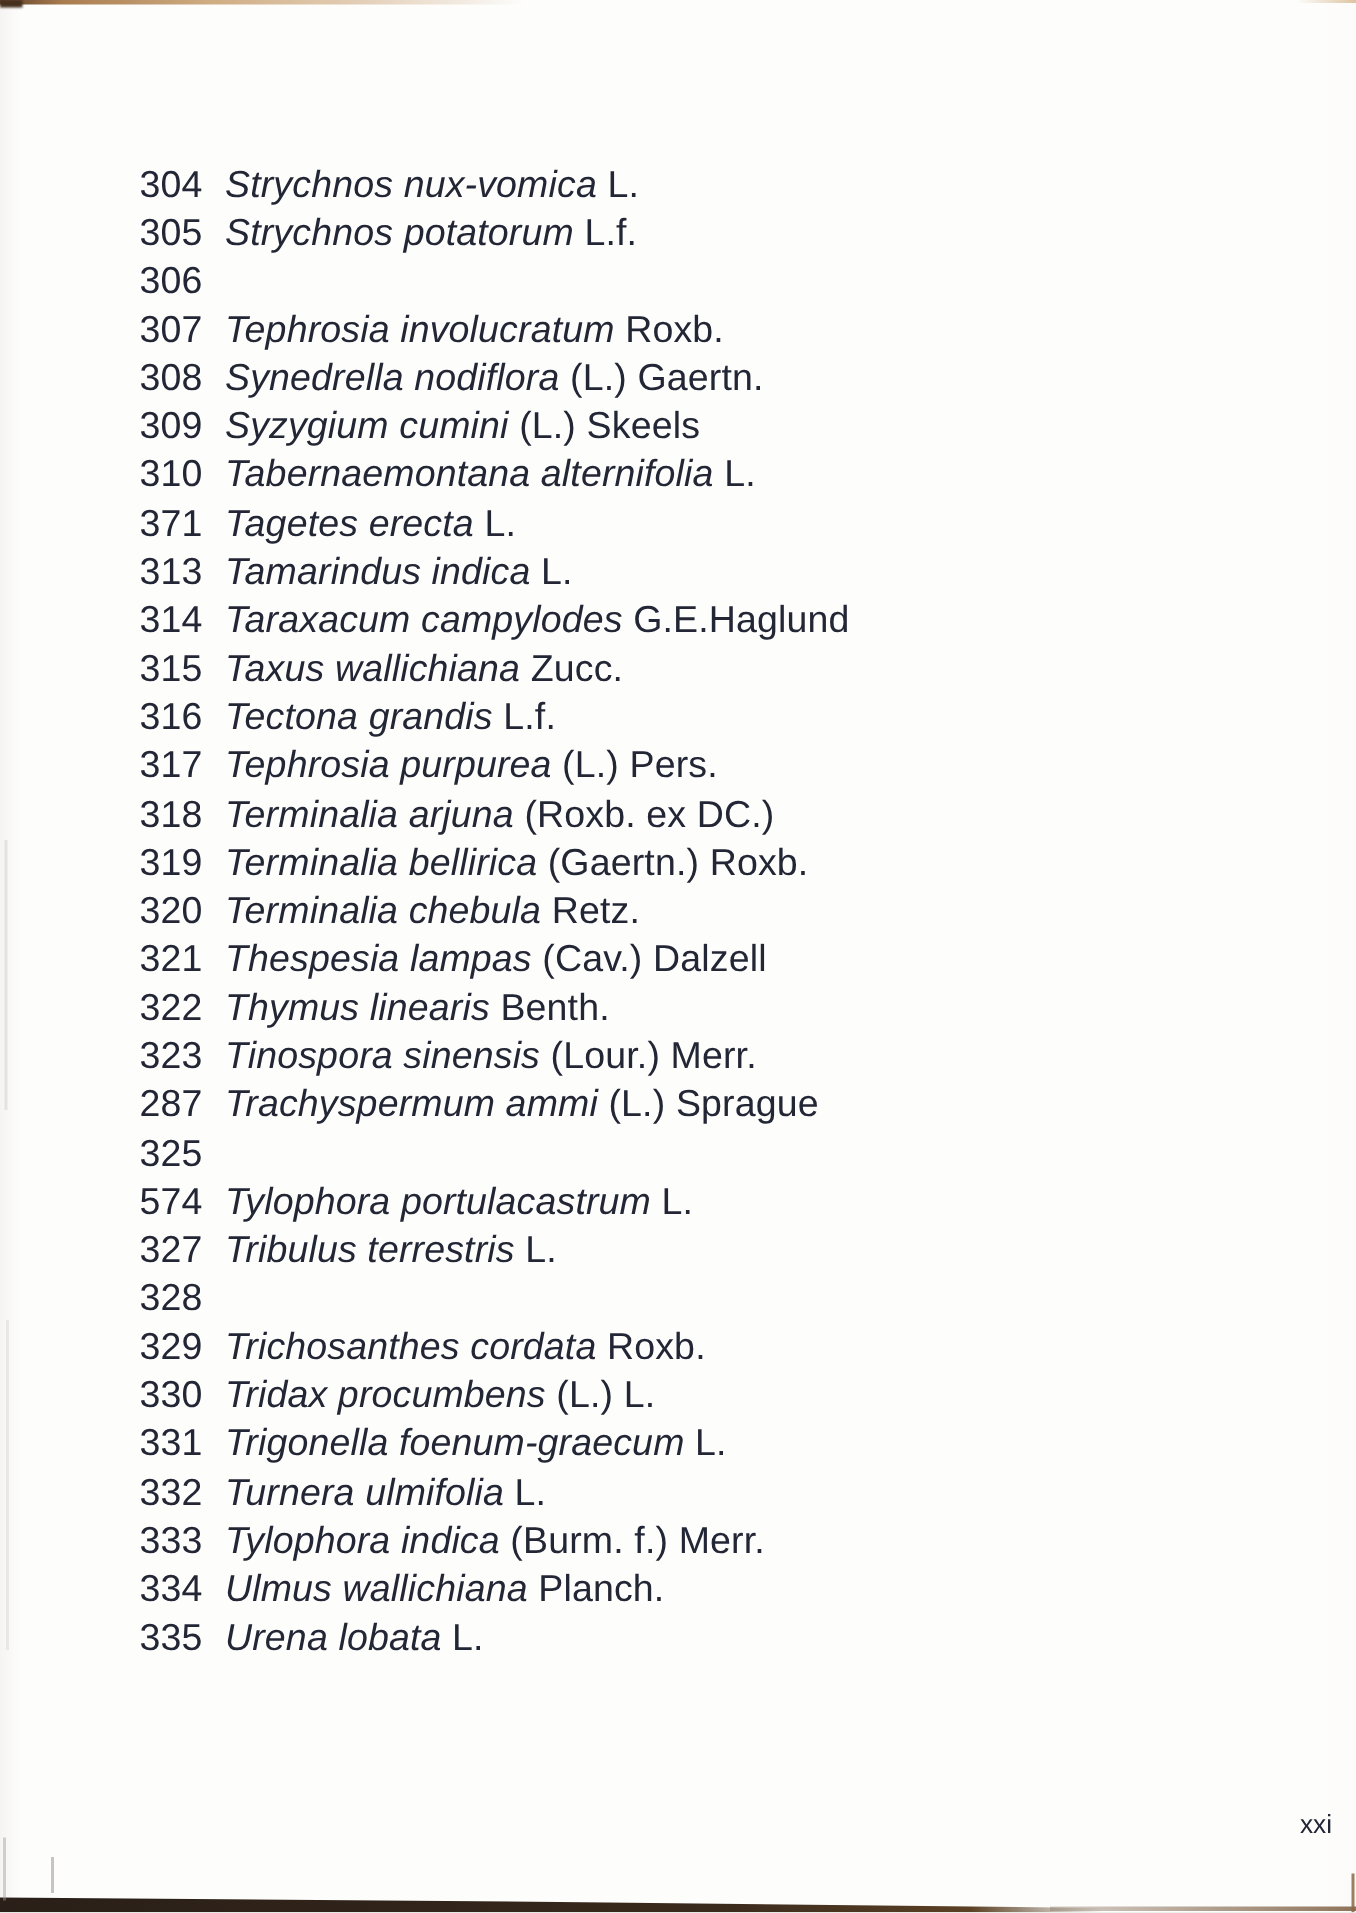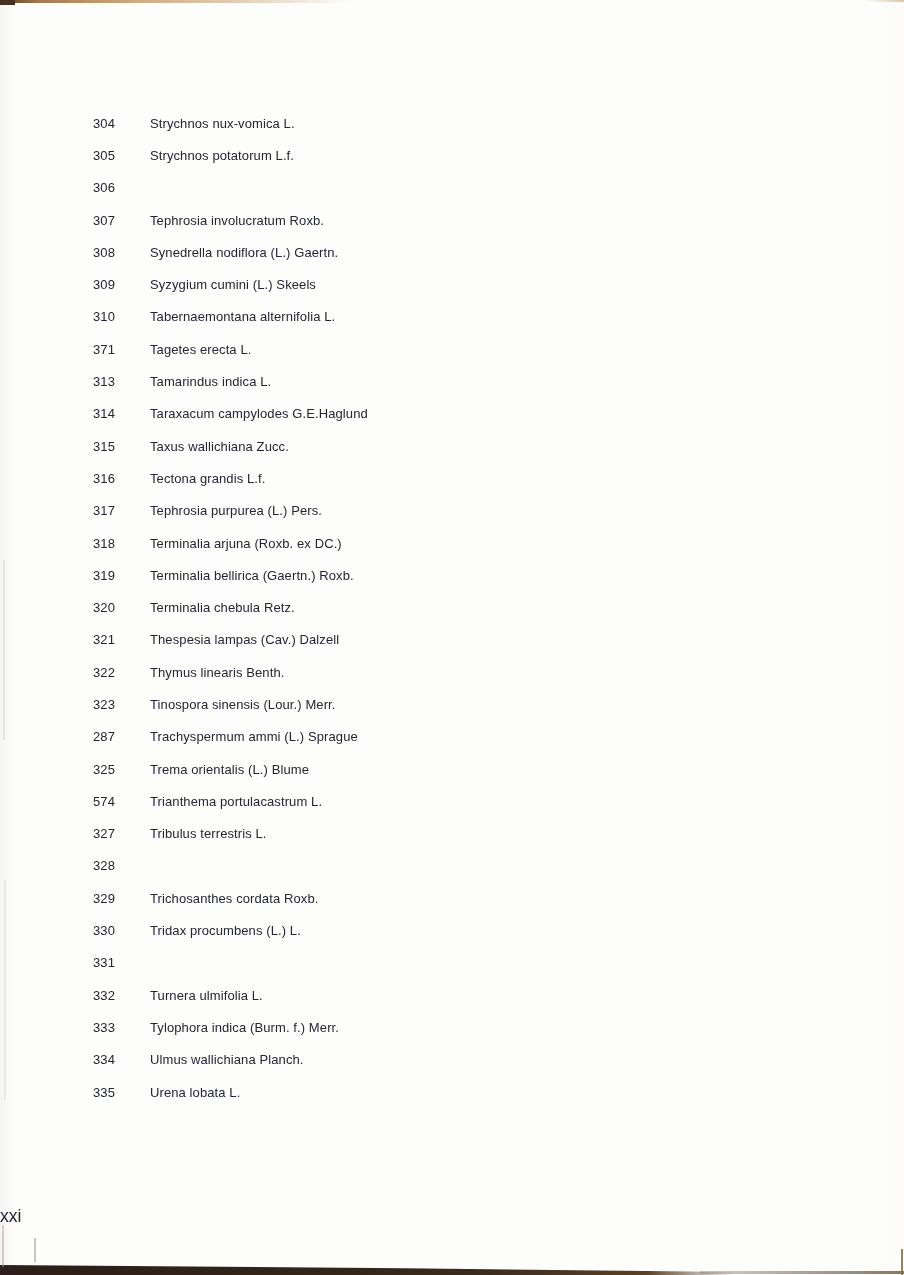--- a/index.html
+++ b/index.html
@@ -23,44 +23,45 @@
     position: absolute;
     top: 107px;
     left: 0;
     width: 904px;
   }
   .row {
     display: flex;
     align-items: center;
     height: 32.3px;
     padding-left: 93px;
-    font-size: 13px;
+    font-size: 25px;
     letter-spacing: 0.1px;
   }
   .row .num {
     width: 57px;
     flex: 0 0 57px;
     font-style: normal;
   }
   .row .name {
     white-space: nowrap;
   }
   .row .name .sp {
+    font-style: italic;
   }
   .row .name .auth {
     font-style: normal;
   }
 
   
   .page-number {
     position: absolute;
     top: 1206px;
     left: 0;
     width: 904px;
-    text-align: left;
+    text-align: right;
     font-size: 17.5px;
     padding-right: 16px;
     box-sizing: border-box;
   }
 
   
   .scan-top-line {
     position: absolute;
     top: 0; left: 0;
     width: 350px; height: 3px;
@@ -239,26 +240,25 @@
     <span class="name"><span class="sp">Tinospora sinensis</span><span class="auth">&nbsp;(Lour.) Merr.</span></span>
   </div>
 
   <div class="row">
     <span class="num">287</span>
     <span class="name"><span class="sp">Trachyspermum ammi</span><span class="auth">&nbsp;(L.) Sprague</span></span>
   </div>
 
   <div class="row">
     <span class="num">325</span>
-    <span class="name"><span class="sp">Trema orientalis</span><span class="auth">&nbsp;(L.) Blume</span></span>
   </div>
 
   <div class="row">
     <span class="num">574</span>
-    <span class="name"><span class="sp">Trianthema portulacastrum</span><span class="auth">&nbsp;L.</span></span>
+    <span class="name"><span class="sp">Tylophora portulacastrum</span><span class="auth">&nbsp;L.</span></span>
   </div>
 
   <div class="row">
     <span class="num">327</span>
     <span class="name"><span class="sp">Tribulus terrestris</span><span class="auth">&nbsp;L.</span></span>
   </div>
 
   <div class="row">
     <span class="num">328</span>
   </div>
@@ -268,20 +268,21 @@
     <span class="name"><span class="sp">Trichosanthes cordata</span><span class="auth">&nbsp;Roxb.</span></span>
   </div>
 
   <div class="row">
     <span class="num">330</span>
     <span class="name"><span class="sp">Tridax procumbens</span><span class="auth">&nbsp;(L.) L.</span></span>
   </div>
 
   <div class="row">
     <span class="num">331</span>
+    <span class="name"><span class="sp">Trigonella foenum-graecum</span><span class="auth">&nbsp;L.</span></span>
   </div>
 
   <div class="row">
     <span class="num">332</span>
     <span class="name"><span class="sp">Turnera ulmifolia</span><span class="auth">&nbsp;L.</span></span>
   </div>
 
   <div class="row">
     <span class="num">333</span>
     <span class="name"><span class="sp">Tylophora indica</span><span class="auth">&nbsp;(Burm. f.) Merr.</span></span>

